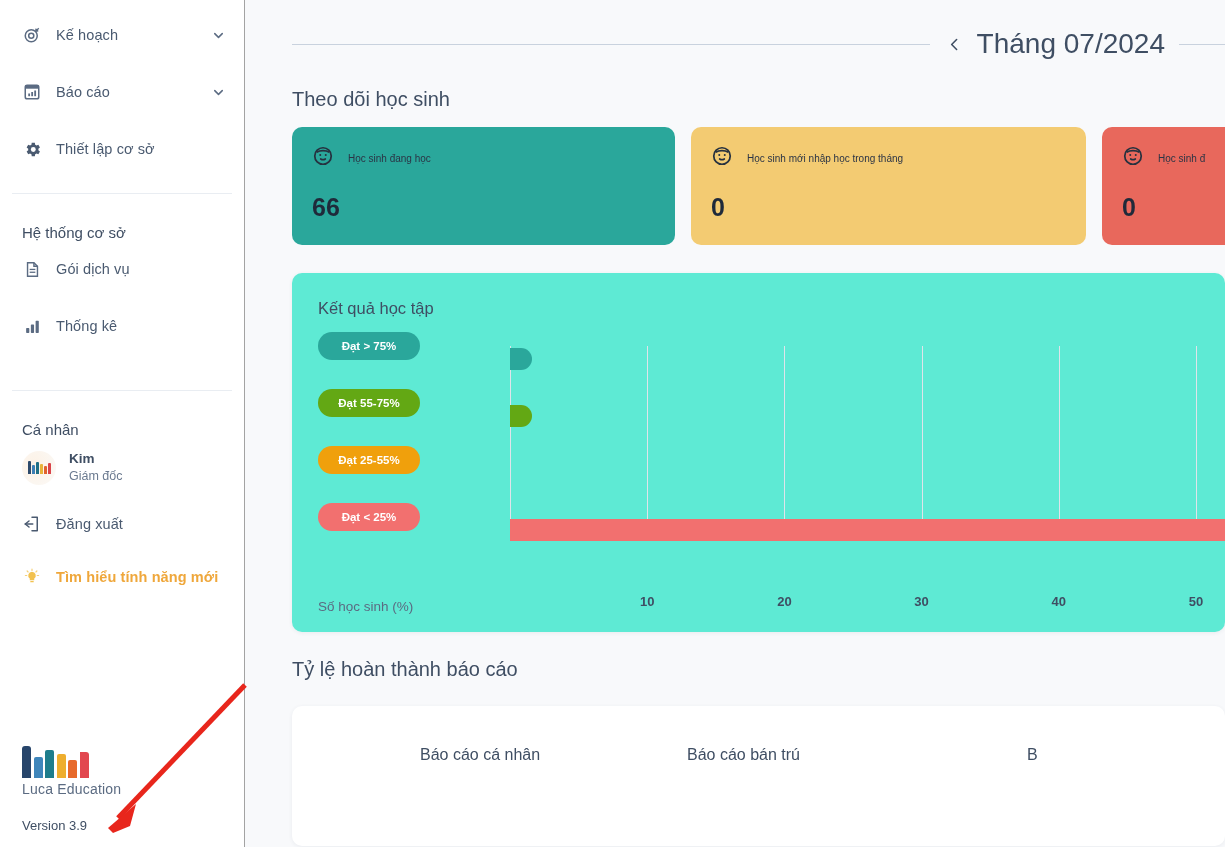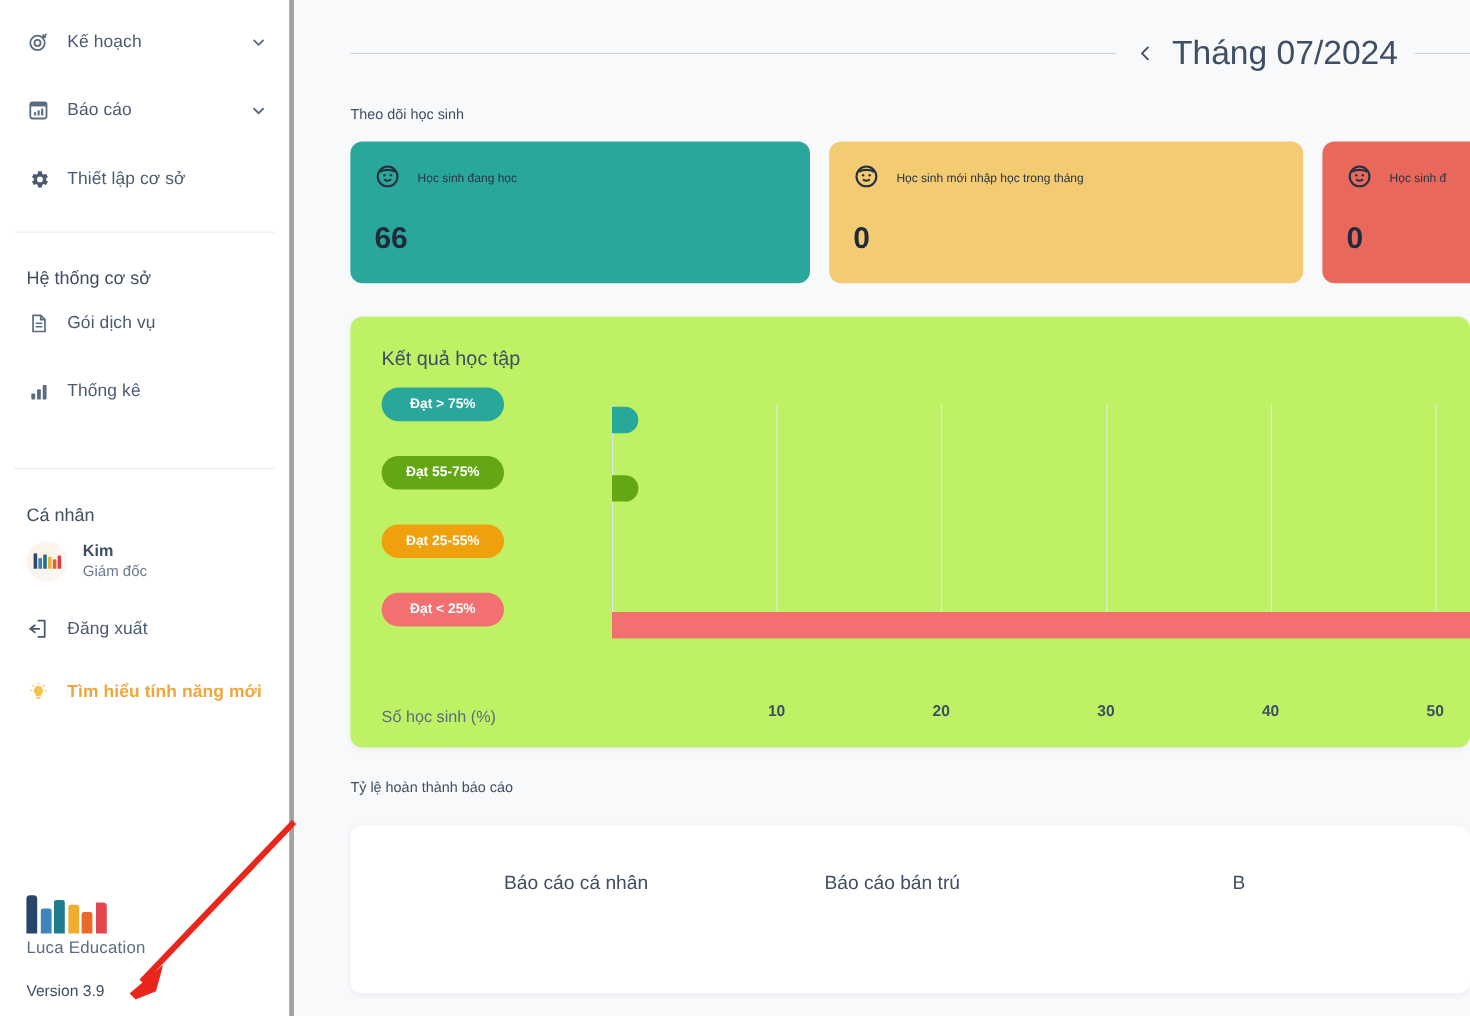--- a/index.html
+++ b/index.html
@@ -7,21 +7,21 @@
   body {
     font-family: "Liberation Sans", sans-serif;
     background:#f8f9fb;
     color:#3d4a5c;
     position:relative;
   }
 
   
   #sidebar {
     position:absolute; left:0; top:0; width:245px; height:847px;
-    background:#ffffff; border-right:4px solid #a3a3a3;
+    background:#ffffff; border-right:1px solid #a3a3a3;
     overflow:hidden;
   }
   .nav-item {
     display:flex; align-items:center; height:44px;
     padding:0 18px 0 22px; gap:14px; cursor:pointer;
   }
   .nav-item .ico { width:20px; height:20px; flex:0 0 20px;
     display:flex; align-items:center; justify-content:center; color:#5b6b82; }
   .nav-item .lbl { font-size:14.5px; color:#4a5a70; letter-spacing:.1px; white-space:nowrap; }
   .nav-item .chev { margin-left:auto; color:#5b6b82; display:flex; }
@@ -47,30 +47,30 @@
   .version { position:absolute; left:22px; bottom:14px; font-size:13px; color:#3f4e63;}
 
   
   #main { position:absolute; left:245px; top:0; right:0; bottom:0; overflow:hidden; }
   .month-bar { display:flex; align-items:center; height:88px; padding:0 0 0 47px; }
   .month-line { flex:1 1 auto; height:1px; background:#c9d2de; }
   .month-prev { color:#3f4e63; padding:0 14px 0 16px; cursor:pointer; display:flex; align-items:center;}
   .month-label { font-size:28px; color:#3f4e63; white-space:nowrap; }
   .month-line-r { width:46px; height:1px; background:#c9d2de; margin-left:14px;}
 
-  .section-title { font-size:12px; color:#3f4e63; padding-left:47px; margin-bottom:16px; }
+  .section-title { font-size:20px; color:#3f4e63; padding-left:47px; margin-bottom:16px; }
 
   .cards { display:flex; gap:16px; padding-left:47px; }
   .card { border-radius:10px; height:118px; padding:18px 20px; flex:0 0 auto; }
   .card .top { display:flex; align-items:center; gap:14px; }
   .card .c-lbl { font-size:10px; color:#2b3445; white-space:nowrap; }
   .card .c-val { font-size:25px; font-weight:bold; color:#1f2a3a; margin-top:22px; }
 
   .panel {
-    margin:28px 0 0 47px; background:#bef264; border-radius:10px;
+    margin:28px 0 0 47px; background:#5eead4; border-radius:10px;
     box-shadow:0 1px 4px rgba(40,60,90,.07);
   }
   .panel-title { font-size:16.5px; color:#3f4e63; padding:26px 0 0 26px; }
 
   .chart { position:relative; height:300px; margin-top:14px; }
   .legend { position:absolute; left:26px; top:0; }
   .pill { width:102px; height:28px; border-radius:14px; color:#fff;
     font-size:11.5px; font-weight:bold; display:flex; align-items:center;
     justify-content:center; margin-bottom:29px; cursor:pointer; }
   .plot { position:absolute; left:218px; right:0; top:0; height:225px; }

